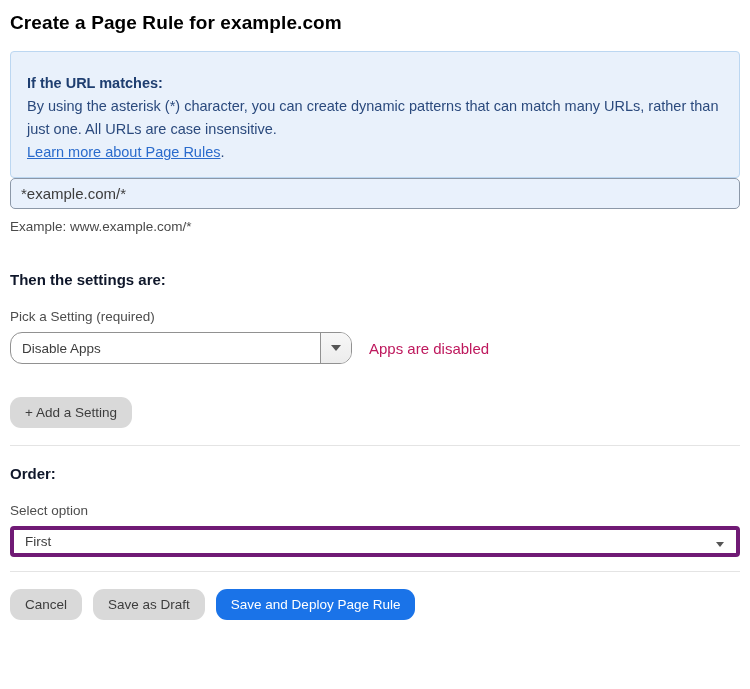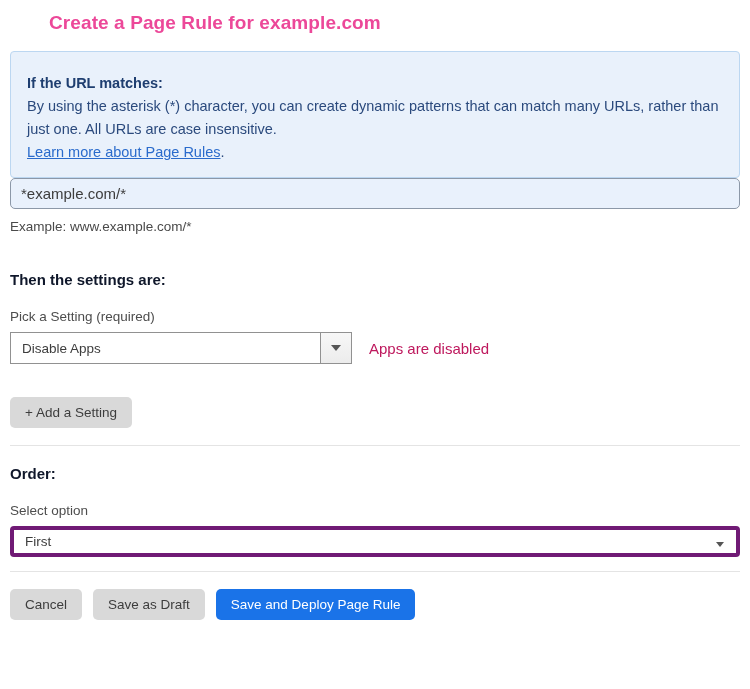--- a/index.html
+++ b/index.html
@@ -11,24 +11,23 @@
   }
   .page {
     width: 750px;
     height: 689px;
     padding: 10px 10px 0 10px;
     background: #fff;
   }
   .page-title {
     font-size: 19px;
     font-weight: 700;
-    color: #ec4899;
+    color: #000000;
     margin-top: 2px;
     letter-spacing: 0.1px;
-    margin-left: 39px;
   }
   
   .info-box {
     margin-top: 17px;
     background: #e9f1fb;
     border: 1px solid #bcd7f1;
     border-radius: 4px;
     padding: 20px 16px 13px 16px;
     color: #2b4a7d;
     font-size: 14.5px;
@@ -80,21 +79,21 @@
   .setting-row {
     display: flex;
     align-items: center;
     margin-top: 0;
   }
   .setting-dropdown {
     display: flex;
     width: 342px;
     height: 32px;
     border: 1px solid #919191;
-    border-radius: 0;
+    border-radius: 12px;
     background: #ffffff;
     overflow: hidden;
     cursor: pointer;
   }
   .setting-dropdown .dd-value {
     flex: 1;
     display: flex;
     align-items: center;
     padding-left: 11px;
     font-size: 13.5px;
@@ -121,21 +120,21 @@
     margin-left: 17px;
   }
   
   .btn {
     display: inline-flex;
     align-items: center;
     justify-content: center;
     height: 31px;
     padding: 0 15px;
     border: none;
-    border-radius: 5px;
+    border-radius: 11px;
     font-family: "Liberation Sans", sans-serif;
     font-size: 13.5px;
     cursor: pointer;
   }
   .btn-gray {
     background: #d9d9d9;
     color: #3d3d3d;
   }
   .btn-blue {
     background: #1a73e8;

